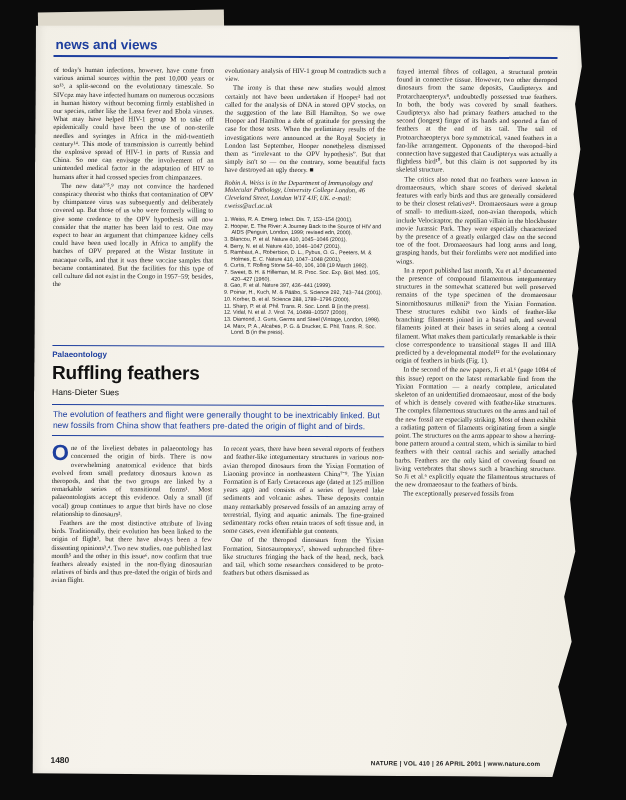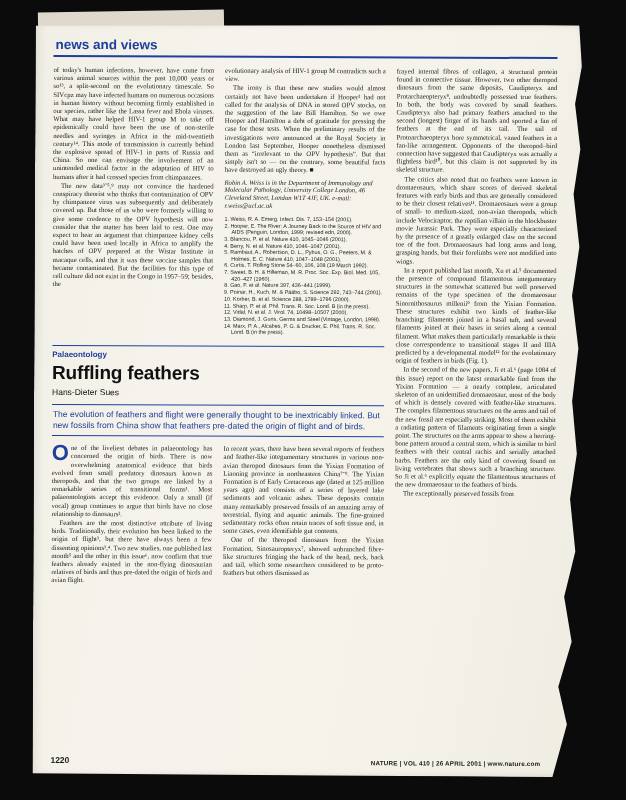--- a/index.html
+++ b/index.html
@@ -106,18 +106,18 @@
           <p>frayed internal fibres of collagen, a structural protein found in connective tissue. However, two other theropod dinosaurs from the same deposits, Caudipteryx and Protarchaeopteryx⁸, undoubtedly possessed true feathers. In both, the body was covered by small feathers. Caudipteryx also had primary feathers attached to the second (longest) finger of its hands and sported a fan of feathers at the end of its tail. The tail of Protoarchaeopteryx bore symmetrical, vaned feathers in a fan-like arrangement. Opponents of the theropod–bird connection have suggested that Caudipteryx was actually a flightless bird¹⁰, but this claim is not supported by its skeletal structure.</p>
           <p>The critics also noted that no feathers were known in dromaeosaurs, which share scores of derived skeletal features with early birds and thus are generally considered to be their closest relatives¹¹. Dromaeosaurs were a group of small- to medium-sized, non-avian theropods, which include Velociraptor, the reptilian villain in the blockbuster movie Jurassic Park. They were especially characterized by the presence of a greatly enlarged claw on the second toe of the foot. Dromaeosaurs had long arms and long, grasping hands, but their forelimbs were not modified into wings.</p>
           <p>In a report published last month, Xu et al.⁵ documented the presence of compound filamentous integumentary structures in the somewhat scattered but well preserved remains of the type specimen of the dromaeosaur Sinornithosaurus millenii⁹ from the Yixian Formation. These structures exhibit two kinds of feather-like branching: filaments joined in a basal tuft, and several filaments joined at their bases in series along a central filament. What makes them particularly remarkable is their close correspondence to transitional stages II and IIIA predicted by a developmental model¹² for the evolutionary origin of feathers in birds (Fig. 1).</p>
           <p>In the second of the new papers, Ji et al.⁶ (page 1084 of this issue) report on the latest remarkable find from the Yixian Formation — a nearly complete, articulated skeleton of an unidentified dromaeosaur, most of the body of which is densely covered with feather-like structures. The complex filamentous structures on the arms and tail of the new fossil are especially striking. Most of them exhibit a radiating pattern of filaments originating from a single point. The structures on the arms appear to show a herring-bone pattern around a central stem, which is similar to bird feathers with their central rachis and serially attached barbs. Feathers are the only kind of covering found on living vertebrates that shows such a branching structure. So Ji et al.⁶ explicitly equate the filamentous structures of the new dromaeosaur to the feathers of birds.</p>
           <p>The exceptionally preserved fossils from</p>
         </div>
 
     </div>
 
     <div class="footer">
-      <div class="page-num">1220</div>
+      <div class="page-num">1480</div>
       <div class="journal-line">NATURE | VOL 410 | 26 APRIL 2001 | www.nature.com</div>
     </div>
 
   </div>
 </div>
 
 </body></html>

